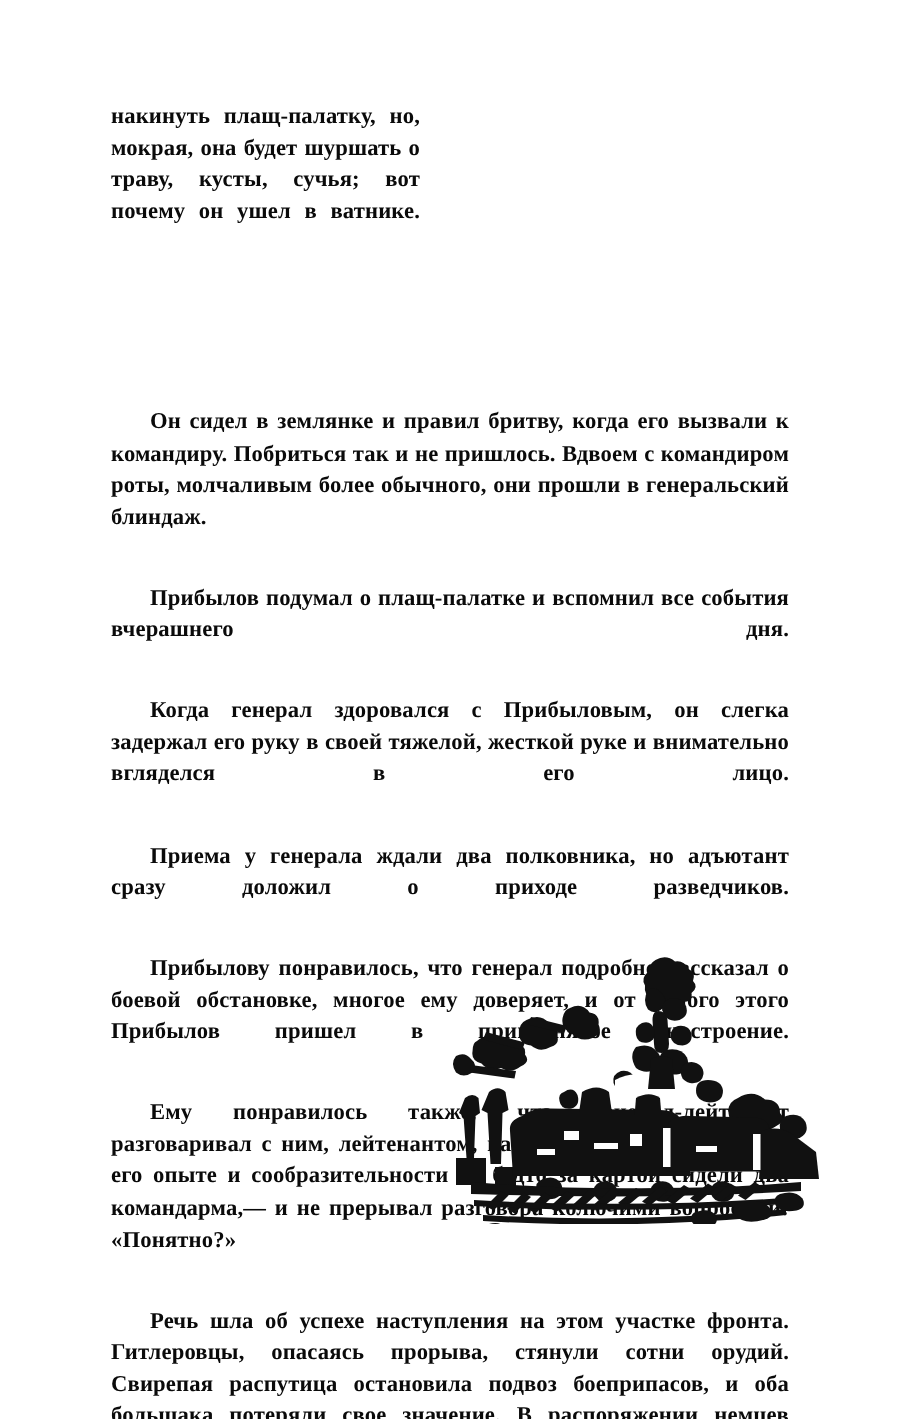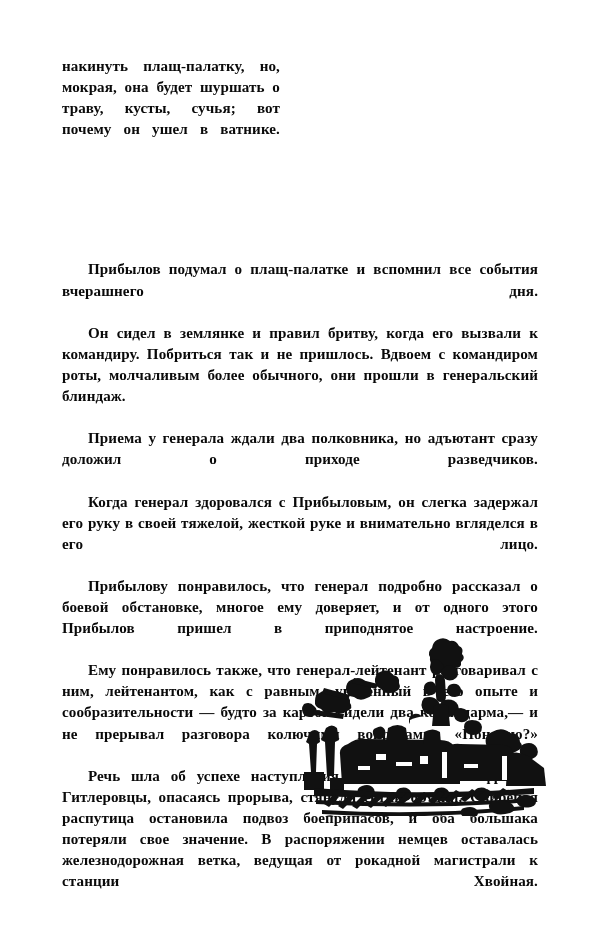--- a/index.html
+++ b/index.html
@@ -21,21 +21,21 @@
   
 
   .textblock {
     position: absolute;
     left: 62px;
     top: 56px;
     width: 476px;
   }
 
   .para {
-    margin: 0;
+    margin: 12px;
     font-size: 15.1px;
     font-weight: bold;
     line-height: 21.1px;
     color: #0a0a0a;
     text-align: justify;
     text-justify: inter-word;
     letter-spacing: 0.1px;
     -webkit-font-smoothing: none;
   }
 
@@ -80,24 +80,24 @@
 </head>
 <body>
 
 <div class="page">
 
   <div class="textblock">
 
     <div class="illus-float"></div>
 
     <p class="para">накинуть плащ-палатку, но, мокрая, она будет шуршать о траву, кусты, сучья; вот почему он ушел в ватнике.</p>
+    <p class="para indent">Он сидел в землянке и правил бритву, когда его вызвали к командиру. Побриться так и не пришлось. Вдвоем с командиром роты, молчаливым более обычного, они прошли в генеральский блиндаж.</p>
     <p class="para indent">Прибылов подумал о плащ-палатке и вспомнил все события вчерашнего дня.</p>
-    <p class="para indent">Он сидел в землянке и правил бритву, когда его вызвали к командиру. Побриться так и не пришлось. Вдвоем с командиром роты, молчаливым более обычного, они прошли в генеральский блиндаж.</p>
+    <p class="para indent">Когда генерал здоровался с Прибыловым, он слегка задержал его руку в своей тяжелой, жесткой руке и внимательно вгляделся в его лицо.</p>
     <p class="para indent">Приема у генерала ждали два полковника, но адъютант сразу доложил о приходе разведчиков.</p>
-    <p class="para indent">Когда генерал здоровался с Прибыловым, он слегка задержал его руку в своей тяжелой, жесткой руке и внимательно вгляделся в его лицо.</p>
     <p class="para indent">Прибылову понравилось, что генерал подробно рассказал о боевой обстановке, многое ему доверяет, и от одного этого Прибылов пришел в приподнятое настроение.</p>
     <p class="para indent">Ему понравилось также, что генерал-лейтенант разговаривал с ним, лейтенантом, как с равным, уверенный в его опыте и сообразительности — будто за картой сидели два командарма,— и не прерывал разговора колючими вопросами: «Понятно?»</p>
     <p class="para indent">Речь шла об успехе наступления на этом участке фронта. Гитлеровцы, опасаясь прорыва, стянули сотни орудий. Свирепая распутица остановила подвоз боеприпасов, и оба большака потеряли свое значение. В распоряжении немцев оставалась железнодорожная ветка, ведущая от рокадной магистрали к станции Хвойная.</p>
 
   </div>
 
   <div class="illustration">
     <svg viewBox="0 0 250 180" xmlns="http://www.w3.org/2000/svg" aria-hidden="true">
       <g class="ink">
 

